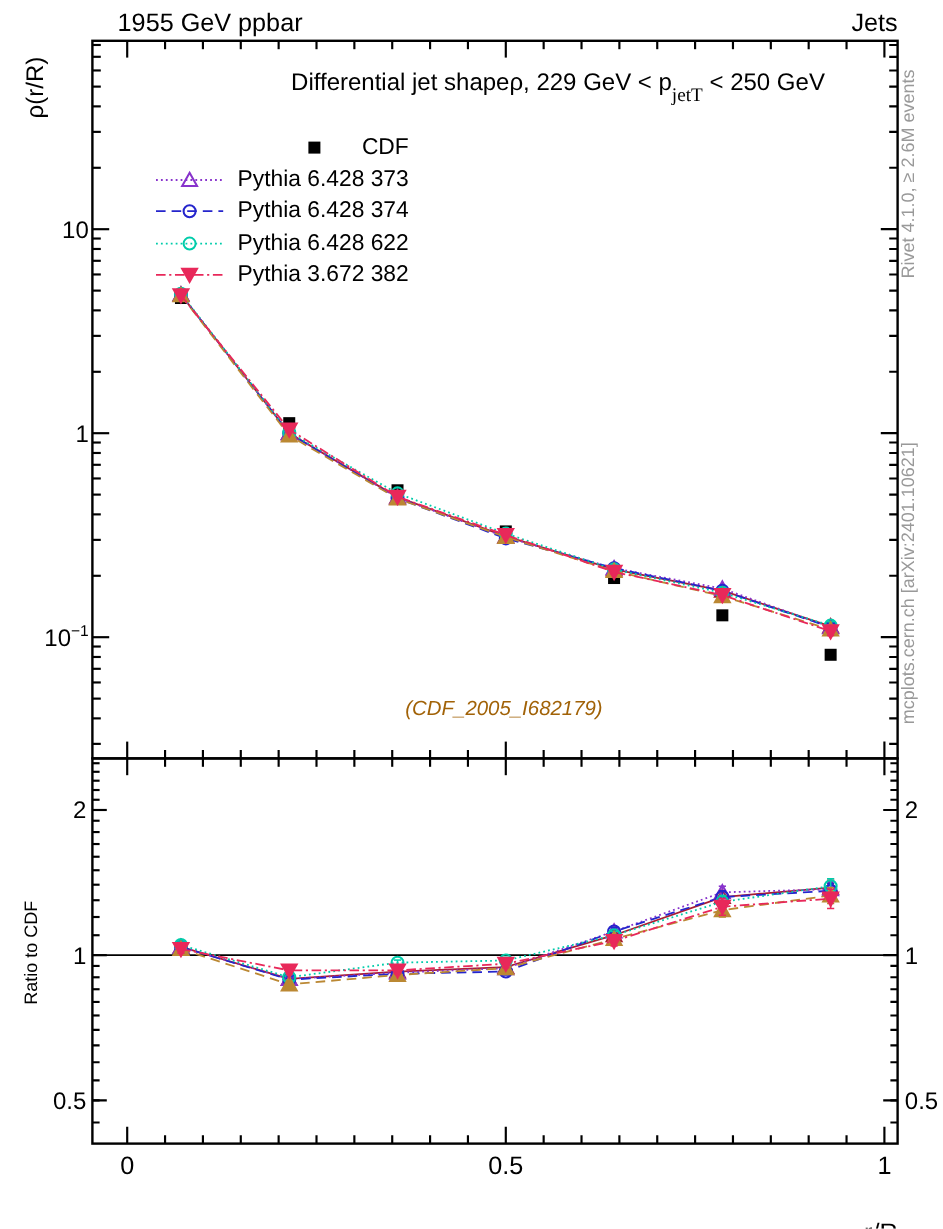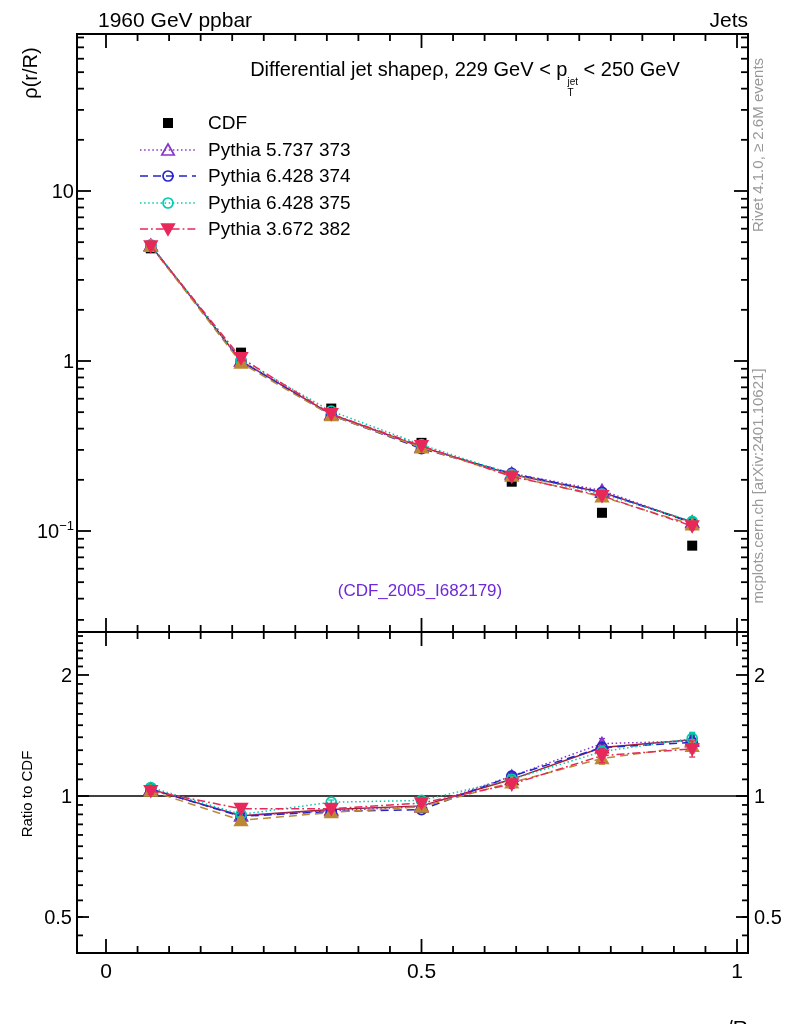--- a/index.html
+++ b/index.html
@@ -3,38 +3,38 @@
 <meta charset="utf-8">
 <style>
   html,body{margin:0;padding:0;background:#fff;}
   #page{position:relative;width:786px;height:1024px;background:#fff;
         font-family:"Liberation Sans", sans-serif;color:#000;overflow:hidden;}
   .abs{position:absolute;white-space:nowrap;}
   .hdr{font-size:21px;top:8px;}
   .rot{transform:translate(-50%,-50%) rotate(-90deg);}
   .gray{color:#999;}
   #title-block{left:77px;width:776px;top:58px;text-align:center;font-size:20px;}
-  .ptstack{display:inline-flex;flex-direction:column;align-items:flex-start;
-           font-size:10px;line-height:11px;vertical-align:-9px;}
-  #legend{left:138px;top:110px;display:flex;flex-direction:column;}
+  .ptstack{display:inline-flex;flex-direction:row;align-items:flex-start;
+           font-size:16px;line-height:11px;vertical-align:-9px;font-family:Liberation Serif, serif;}
+  #legend{left:128px;top:110px;display:flex;flex-direction:column;align-items:flex-end;}
   .lrow{display:flex;align-items:center;height:26.5px;}
   .lrow svg{margin-right:10px;}
   .lrow .llabel{font-size:19px;}
-  #watermark{font-size:17px;color:#6d28d9;}
+  #watermark{font-size:17px;color:#a16207;font-style:italic;}
   .note{font-size:15px;}
   #ratio-ylabel-text{font-size:15px;}
   #main-ylabel-text{font-size:20px;}
   .xlab{font-size:21px;}
 </style>
 </head>
 <body>
 
 <div id="page">
 
-  <div class="abs hdr" style="left:98px;">1960 GeV ppbar</div>
+  <div class="abs hdr" style="left:98px;">1955 GeV ppbar</div>
   <div class="abs hdr" style="right:38px;">Jets</div>
 
   <svg id="plot" width="786" height="1024" class="abs" style="left:0;top:0;">
       <g>
         <rect x="77" y="34" width="671" height="598" fill="none" stroke="#000" stroke-width="2"></rect>
         <rect x="77" y="632" width="671" height="321" fill="none" stroke="#000" stroke-width="2"></rect>
       </g>
       <g>
         <line x1="106" y1="34" x2="106" y2="48" stroke="#000" stroke-width="1.8"></line>
         <line x1="106" y1="632" x2="106" y2="618" stroke="#000" stroke-width="1.8"></line>
@@ -664,35 +664,35 @@
       <svg width="60" height="18" class="legend-sample">
           <rect x="25" y="4" width="10" height="10" fill="#000000"></rect>
         </svg>
       <span class="llabel">CDF</span>
     </div>
     <div class="lrow">
       <svg width="60" height="18" class="legend-sample">
           <line x1="2" y1="9" x2="58" y2="9" stroke="#8833cc" stroke-width="1.5" stroke-dasharray="1.5,2.6"></line>
           <path d="M 30 3 L 36.2 14 L 23.8 14 Z" fill="none" stroke="#8833cc" stroke-width="1.7"></path>
         </svg>
-      <span class="llabel">Pythia 5.737 373</span>
+      <span class="llabel">Pythia 6.428 373</span>
     </div>
     <div class="lrow">
       <svg width="60" height="18" class="legend-sample">
           <line x1="2" y1="9" x2="58" y2="9" stroke="#2525cc" stroke-width="1.5" stroke-dasharray="8,5"></line>
           <circle cx="30" cy="9" r="5" fill="none" stroke="#2525cc" stroke-width="1.7"></circle>
         </svg>
       <span class="llabel">Pythia 6.428 374</span>
     </div>
     <div class="lrow">
       <svg width="60" height="18" class="legend-sample">
           <line x1="2" y1="9" x2="58" y2="9" stroke="#00ccaa" stroke-width="1.5" stroke-dasharray="1.5,2.6"></line>
           <circle cx="30" cy="9" r="5" fill="none" stroke="#00ccaa" stroke-width="1.7"></circle>
         </svg>
-      <span class="llabel">Pythia 6.428 375</span>
+      <span class="llabel">Pythia 6.428 622</span>
     </div>
     <div class="lrow">
       <svg width="60" height="18" class="legend-sample">
           <line x1="2" y1="9" x2="58" y2="9" stroke="#e8285a" stroke-width="1.5" stroke-dasharray="8,3,1.8,3"></line>
           <path d="M 30 15 L 23.8 4 L 36.2 4 Z" fill="#e8285a" stroke="#e8285a" stroke-width="1.7"></path>
         </svg>
       <span class="llabel">Pythia 3.672 382</span>
     </div>
   </div>
 

